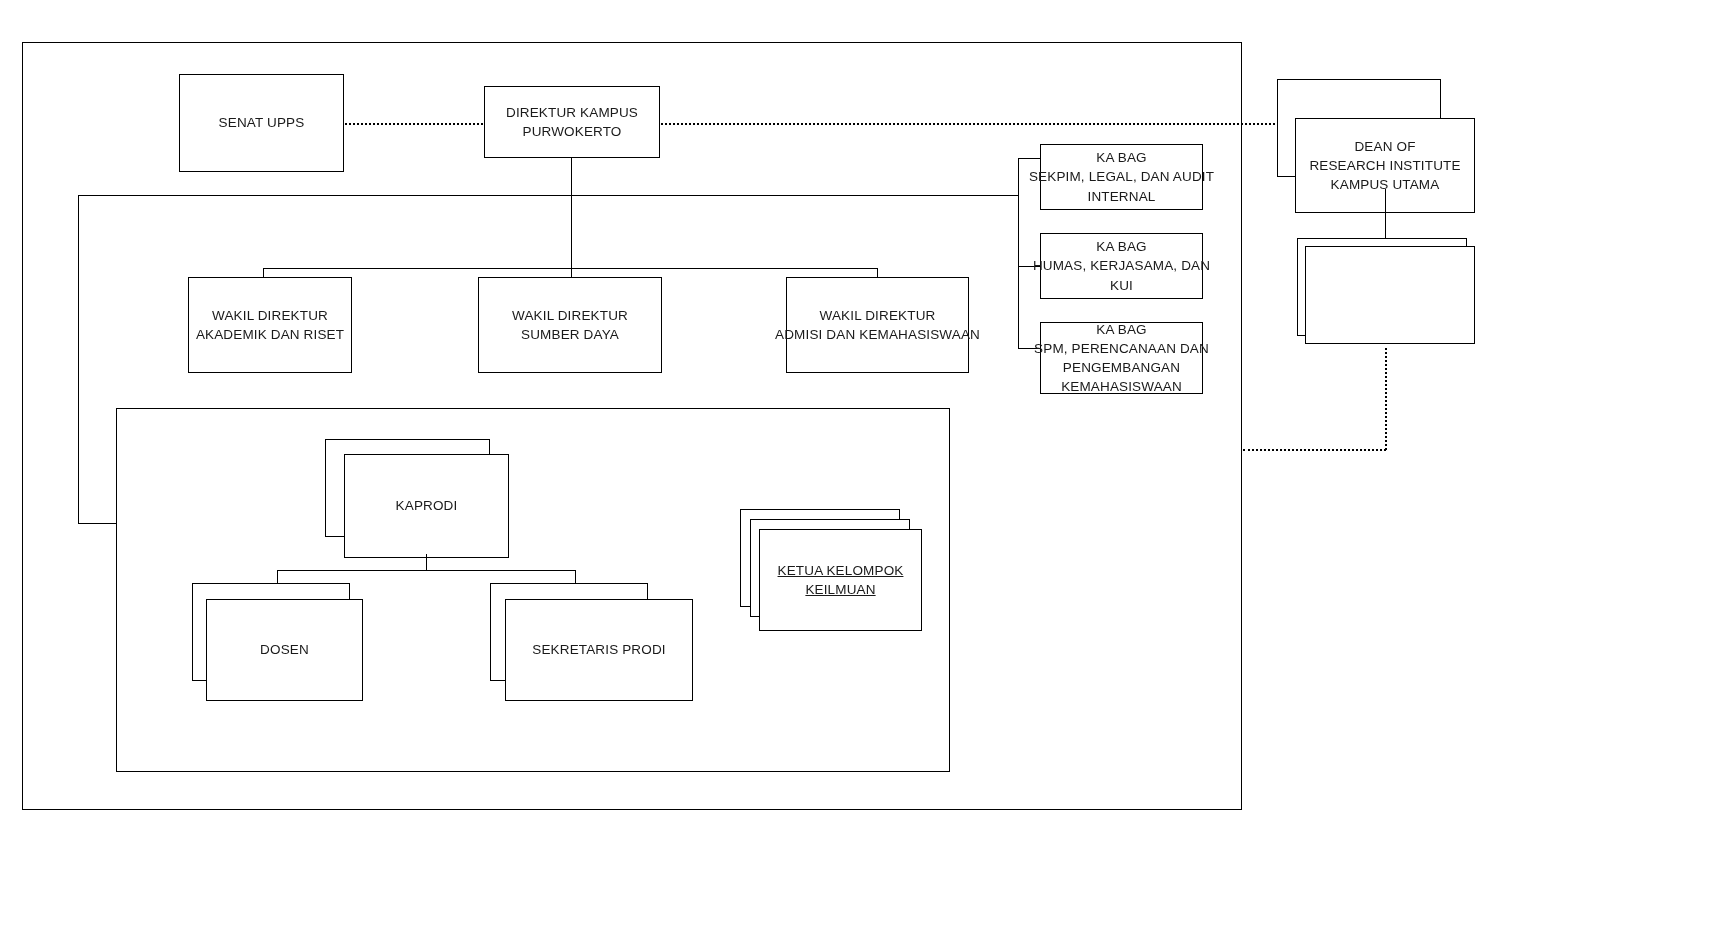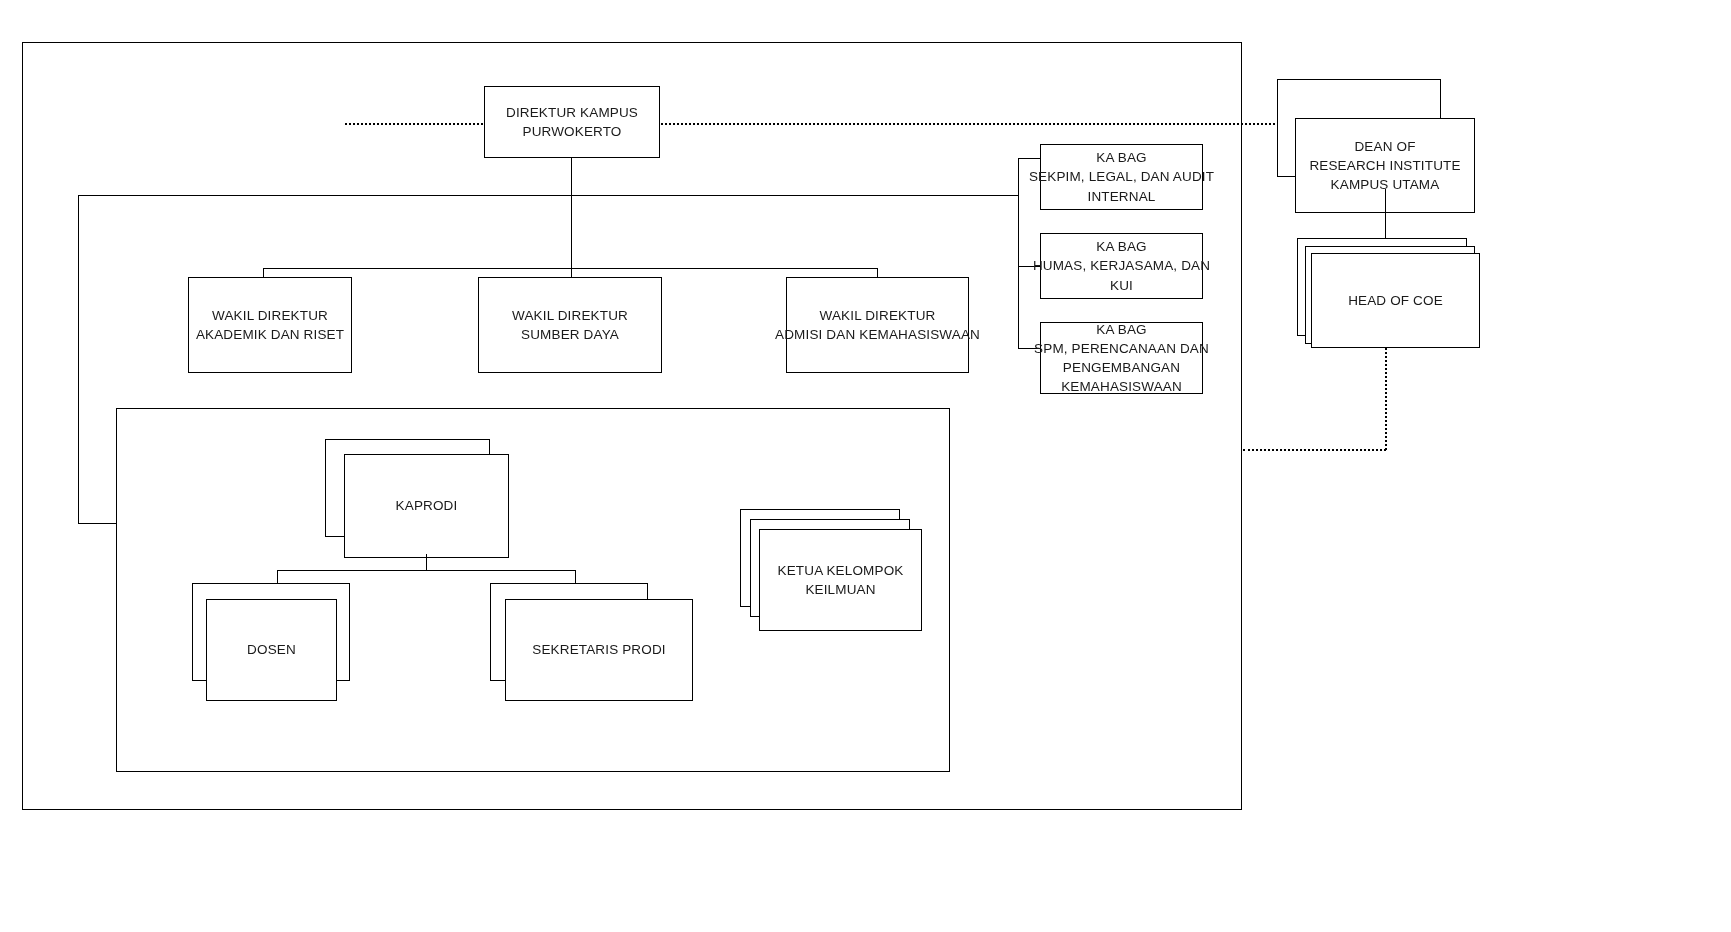--- a/index.html
+++ b/index.html
@@ -73,20 +73,23 @@
 <body>
 
 <div id="canvas">
 
   <div class="outline" style="left:22px; top:42px; width:1220px; height:768px;"></div>
 
   <div class="dotted-h" style="left:345px; top:123px; width:138px;"></div>
 
   <div class="dotted-h" style="left:661px; top:123px; width:634px;"></div>
 
+  <div class="box" style="left:179px; top:74px; width:165px; height:98px;">
+    <span>SENAT UPPS</span>
+  </div>
 
   <div class="box" style="left:484px; top:86px; width:176px; height:72px; flex-direction:column;">
     <span>DIREKTUR KAMPUS</span>
     <span>PURWOKERTO</span>
   </div>
 
   <div class="vline" style="left:571px; top:158px; height:110px;"></div>
 
   <div class="hline" style="left:263px; top:268px; width:614px;"></div>
   <div class="vline" style="left:263px; top:268px; height:10px;"></div>
@@ -142,47 +145,44 @@
   <div class="box" style="left:344px; top:454px; width:165px; height:104px;">
     <span>KAPRODI</span>
   </div>
 
   <div class="vline" style="left:426px; top:554px; height:16px;"></div>
   <div class="hline" style="left:277px; top:570px; width:298px;"></div>
   <div class="vline" style="left:277px; top:570px; height:14px;"></div>
   <div class="vline" style="left:575px; top:570px; height:14px;"></div>
 
   <div class="shadow" style="left:192px; top:583px; width:158px; height:98px;"></div>
-  <div class="box" style="left:206px; top:599px; width:131px; height:102px;align-items:center;">
+  <div class="box" style="left:206px; top:599px; width:157px; height:102px;align-items:center;">
     <span>DOSEN</span>
   </div>
 
   <div class="shadow" style="left:490px; top:583px; width:158px; height:98px;"></div>
   <div class="box" style="left:505px; top:599px; width:188px; height:102px;">
     <span>SEKRETARIS PRODI</span>
   </div>
 
   <div class="shadow" style="left:740px; top:509px; width:160px; height:98px;"></div>
   <div class="shadow" style="left:750px; top:519px; width:160px; height:98px;"></div>
-  <div class="box" style="left:759px; top:529px; width:163px; height:102px; flex-direction:column;">
+  <div class="box" style="left:759px; top:529px; width:163px; height:102px; flex-direction:column;text-decoration:underline;">
     <span>KETUA KELOMPOK</span>
     <span>KEILMUAN</span>
   </div>
 
   <div class="shadow" style="left:1277px; top:79px; width:164px; height:98px;"></div>
   <div class="box" style="left:1295px; top:94px; width:180px; height:95px; flex-direction:column;margin-top:24px;">
     <span>DEAN OF</span>
     <span>RESEARCH INSTITUTE</span>
     <span>KAMPUS UTAMA</span>
   </div>
 
   <div class="vline" style="left:1385px; top:189px; height:49px;"></div>
 
   <div class="shadow" style="left:1297px; top:238px; width:170px; height:98px;"></div>
   <div class="shadow" style="left:1305px; top:246px; width:170px; height:98px;"></div>
-  <div class="box" style="left:1311px; top:253px; width:169px; height:95px;">
-    <span>HEAD OF COE</span>
-  </div>
 
   <div class="dotted-v" style="left:1385px; top:348px; height:102px;"></div>
   <div class="dotted-h" style="left:1243px; top:449px; width:143px;"></div>
 
 </div>
 
 </body></html>

